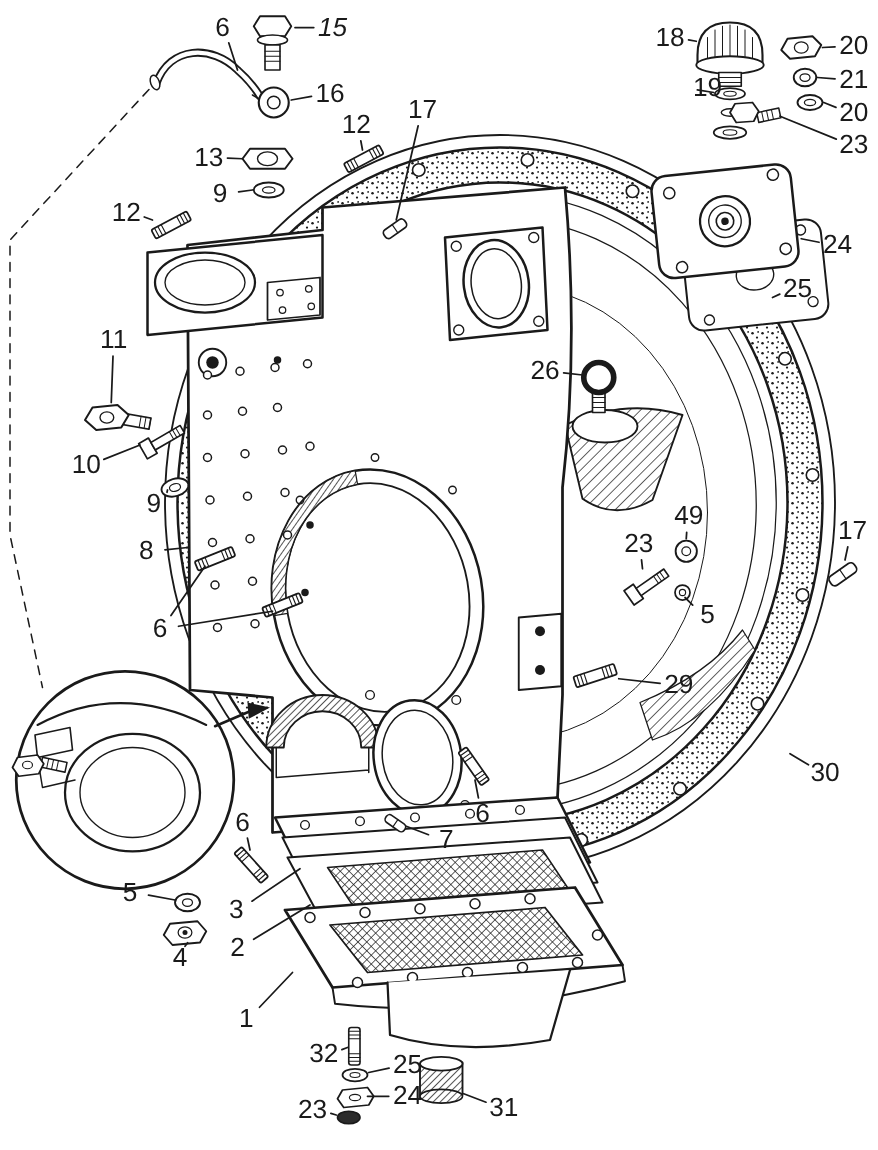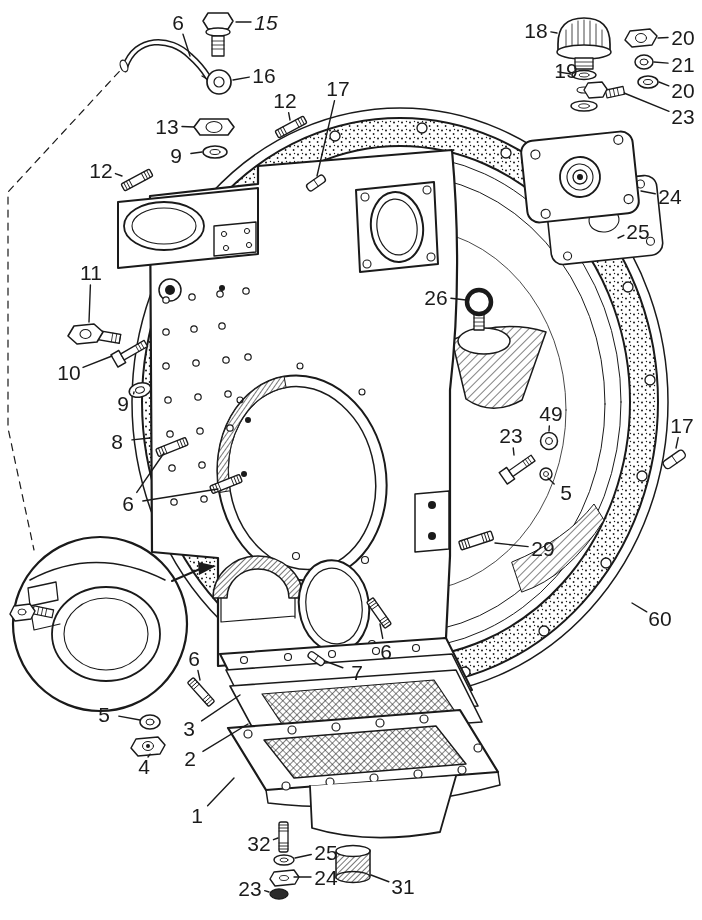--- a/index.html
+++ b/index.html
@@ -488,21 +488,21 @@
       <div class="callout" style="left: 436px; top: 297px;">26</div>
       <div class="callout" style="left: 69px; top: 372px;">10</div>
       <div class="callout" style="left: 123px; top: 403px;">9</div>
       <div class="callout" style="left: 117px; top: 441px;">8</div>
       <div class="callout" style="left: 551px; top: 413px;">49</div>
       <div class="callout" style="left: 511px; top: 435px;">23</div>
       <div class="callout" style="left: 682px; top: 425px;">17</div>
       <div class="callout" style="left: 566px; top: 492px;">5</div>
       <div class="callout" style="left: 128px; top: 503px;">6</div>
       <div class="callout" style="left: 543px; top: 548px;">29</div>
-      <div class="callout" style="left: 660px; top: 618px;">60</div>
+      <div class="callout" style="left: 660px; top: 618px;">30</div>
       <div class="callout" style="left: 194px; top: 658px;">6</div>
       <div class="callout" style="left: 386px; top: 651px;">6</div>
       <div class="callout" style="left: 357px; top: 672px;">7</div>
       <div class="callout" style="left: 104px; top: 714px;">5</div>
       <div class="callout" style="left: 189px; top: 728px;">3</div>
       <div class="callout" style="left: 144px; top: 766px;">4</div>
       <div class="callout" style="left: 190px; top: 758px;">2</div>
       <div class="callout" style="left: 197px; top: 815px;">1</div>
       <div class="callout" style="left: 259px; top: 843px;">32</div>
       <div class="callout" style="left: 326px; top: 852px;">25</div>

